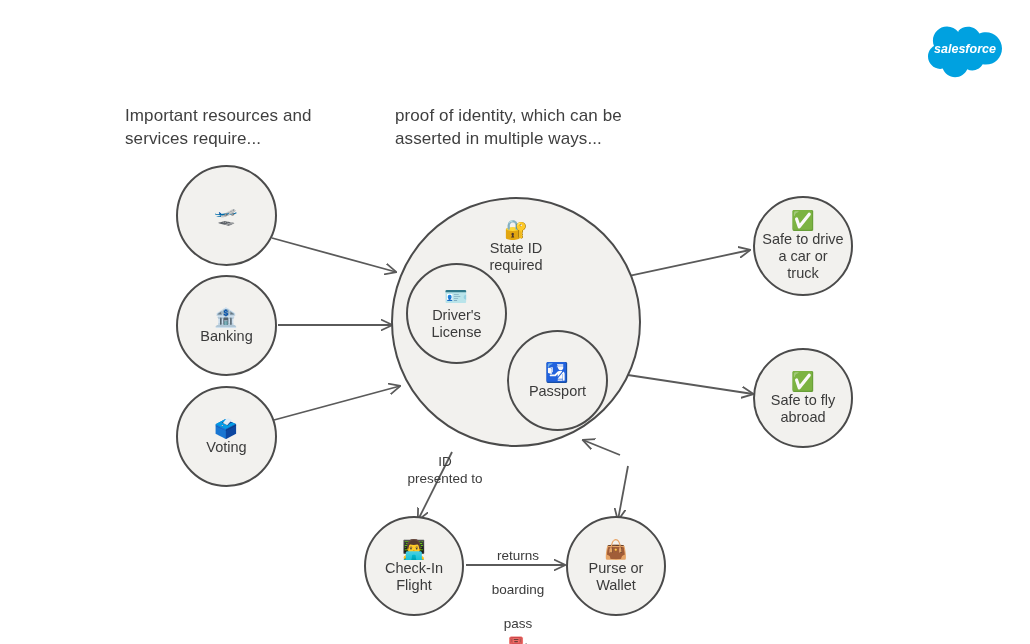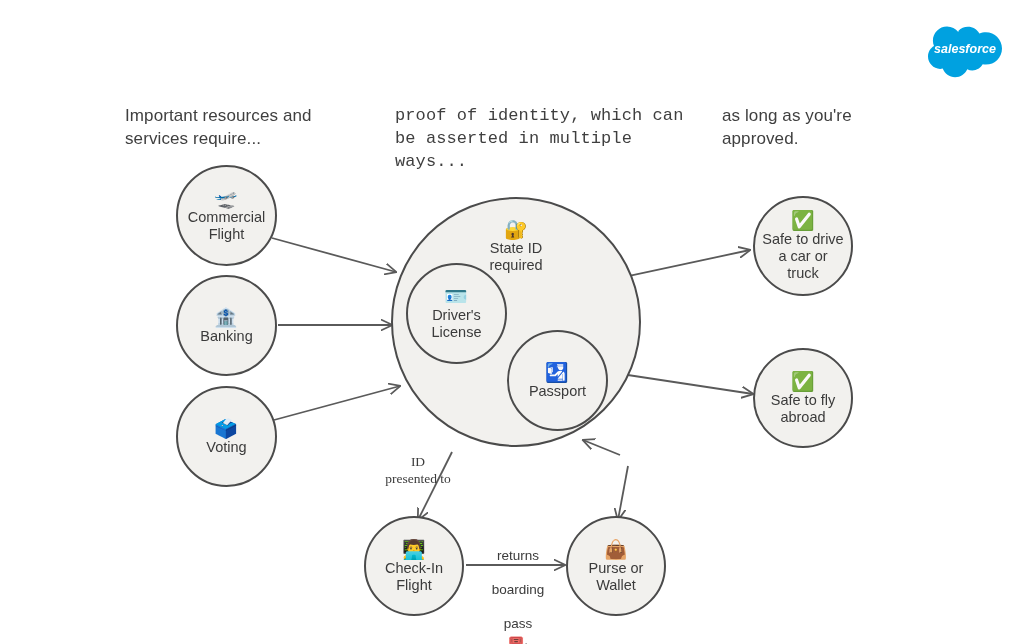--- a/index.html
+++ b/index.html
@@ -133,46 +133,42 @@
 
   <div class="logo" style="left:928px; top:22px;">
     <svg width="76" height="56" viewBox="0 0 76 56">
       <path d="M30.5 12.8c2.4-2.5 5.7-4 9.4-4 4.9 0 9.2 2.7 11.5 6.8 2-0.9 4.2-1.4 6.5-1.4 8.9 0 16.1 7.3 16.1 16.2S66.8 46.6 57.9 46.6c-1.1 0-2.2-0.1-3.2-0.3-2 3.6-5.9 6.1-10.3 6.1-1.9 0-3.6-0.4-5.2-1.2-2 4.7-6.7 8-12.1 8-5.7 0-10.5-3.6-12.4-8.6-0.8 0.2-1.7 0.3-2.6 0.3C5.4 50.8 0 45.3 0 38.6c0-4.5 2.4-8.4 6-10.5-0.7-1.7-1.1-3.5-1.1-5.4C4.9 14.8 11.2 8.5 19 8.5c4.6 0 8.7 2.2 11.3 5.6z" fill="#00A1E0" transform="translate(0,-4)"></path>
       <text x="37" y="31" text-anchor="middle" fill="#ffffff" font-family="Liberation Sans, sans-serif" font-size="12.5" font-style="italic" font-weight="bold">salesforce</text>
     </svg>
   </div>
 
   <div class="col-head" style="left:125px; top:104px; width:240px;">Important resources and
 services require...</div>
-  <div class="col-head" style="left:395px; top:104px; width:290px;font-family:Liberation Mono, monospace;">proof of identity, which can be
+  <div class="col-head" style="left:395px; top:104px; width:290px;">proof of identity, which can be
 asserted in multiple ways...</div>
-  <div class="col-head" style="left:722px; top:104px; width:180px;">as long as you're
-approved.</div>
 
   <div class="node big" style="left:391px; top:197px; width:250px; height:250px;">
     <span class="n-icon">🔐</span>
     <span class="n-label">State ID
 required</span>
   </div>
 
   <div class="node inner" style="left:406px; top:263px; width:101px; height:101px;">
     <span class="n-icon">🪪</span>
     <span class="n-label">Driver's
 License</span>
   </div>
 
   <div class="node inner" style="left:507px; top:330px; width:101px; height:101px;">
     <span class="n-icon">🛂</span>
     <span class="n-label">Passport</span>
   </div>
 
   <div class="node" style="left:176px; top:165px; width:101px; height:101px;">
     <span class="n-icon">🛫</span>
-    <span class="n-label">Commercial
-Flight</span>
   </div>
 
   <div class="node" style="left:176px; top:275px; width:101px; height:101px;">
     <span class="n-icon">🏦</span>
     <span class="n-label">Banking</span>
   </div>
 
   <div class="node" style="left:176px; top:386px; width:101px; height:101px;">
     <span class="n-icon">🗳️</span>
     <span class="n-label">Voting</span>
@@ -195,21 +191,21 @@
     <span class="n-label">Check-In
 Flight</span>
   </div>
 
   <div class="node" style="left:566px; top:516px; width:100px; height:100px;">
     <span class="n-icon">👜</span>
     <span class="n-label">Purse or
 Wallet</span>
   </div>
 
-  <div class="edge-label" style="left:361px; top:453px; width:114px;font-family:Liberation Serif, serif;">ID
+  <div class="edge-label" style="left:388px; top:453px; width:114px;">ID
 presented to</div>
 
 
   <div class="edge-label" style="left:476px; top:530px; width:84px;">
     <span>returns</span><br>
     <span>boarding</span><br>
     <span>pass</span>
     <span class="emoji">🎟️</span><span>,</span><br>
     
   </div>

